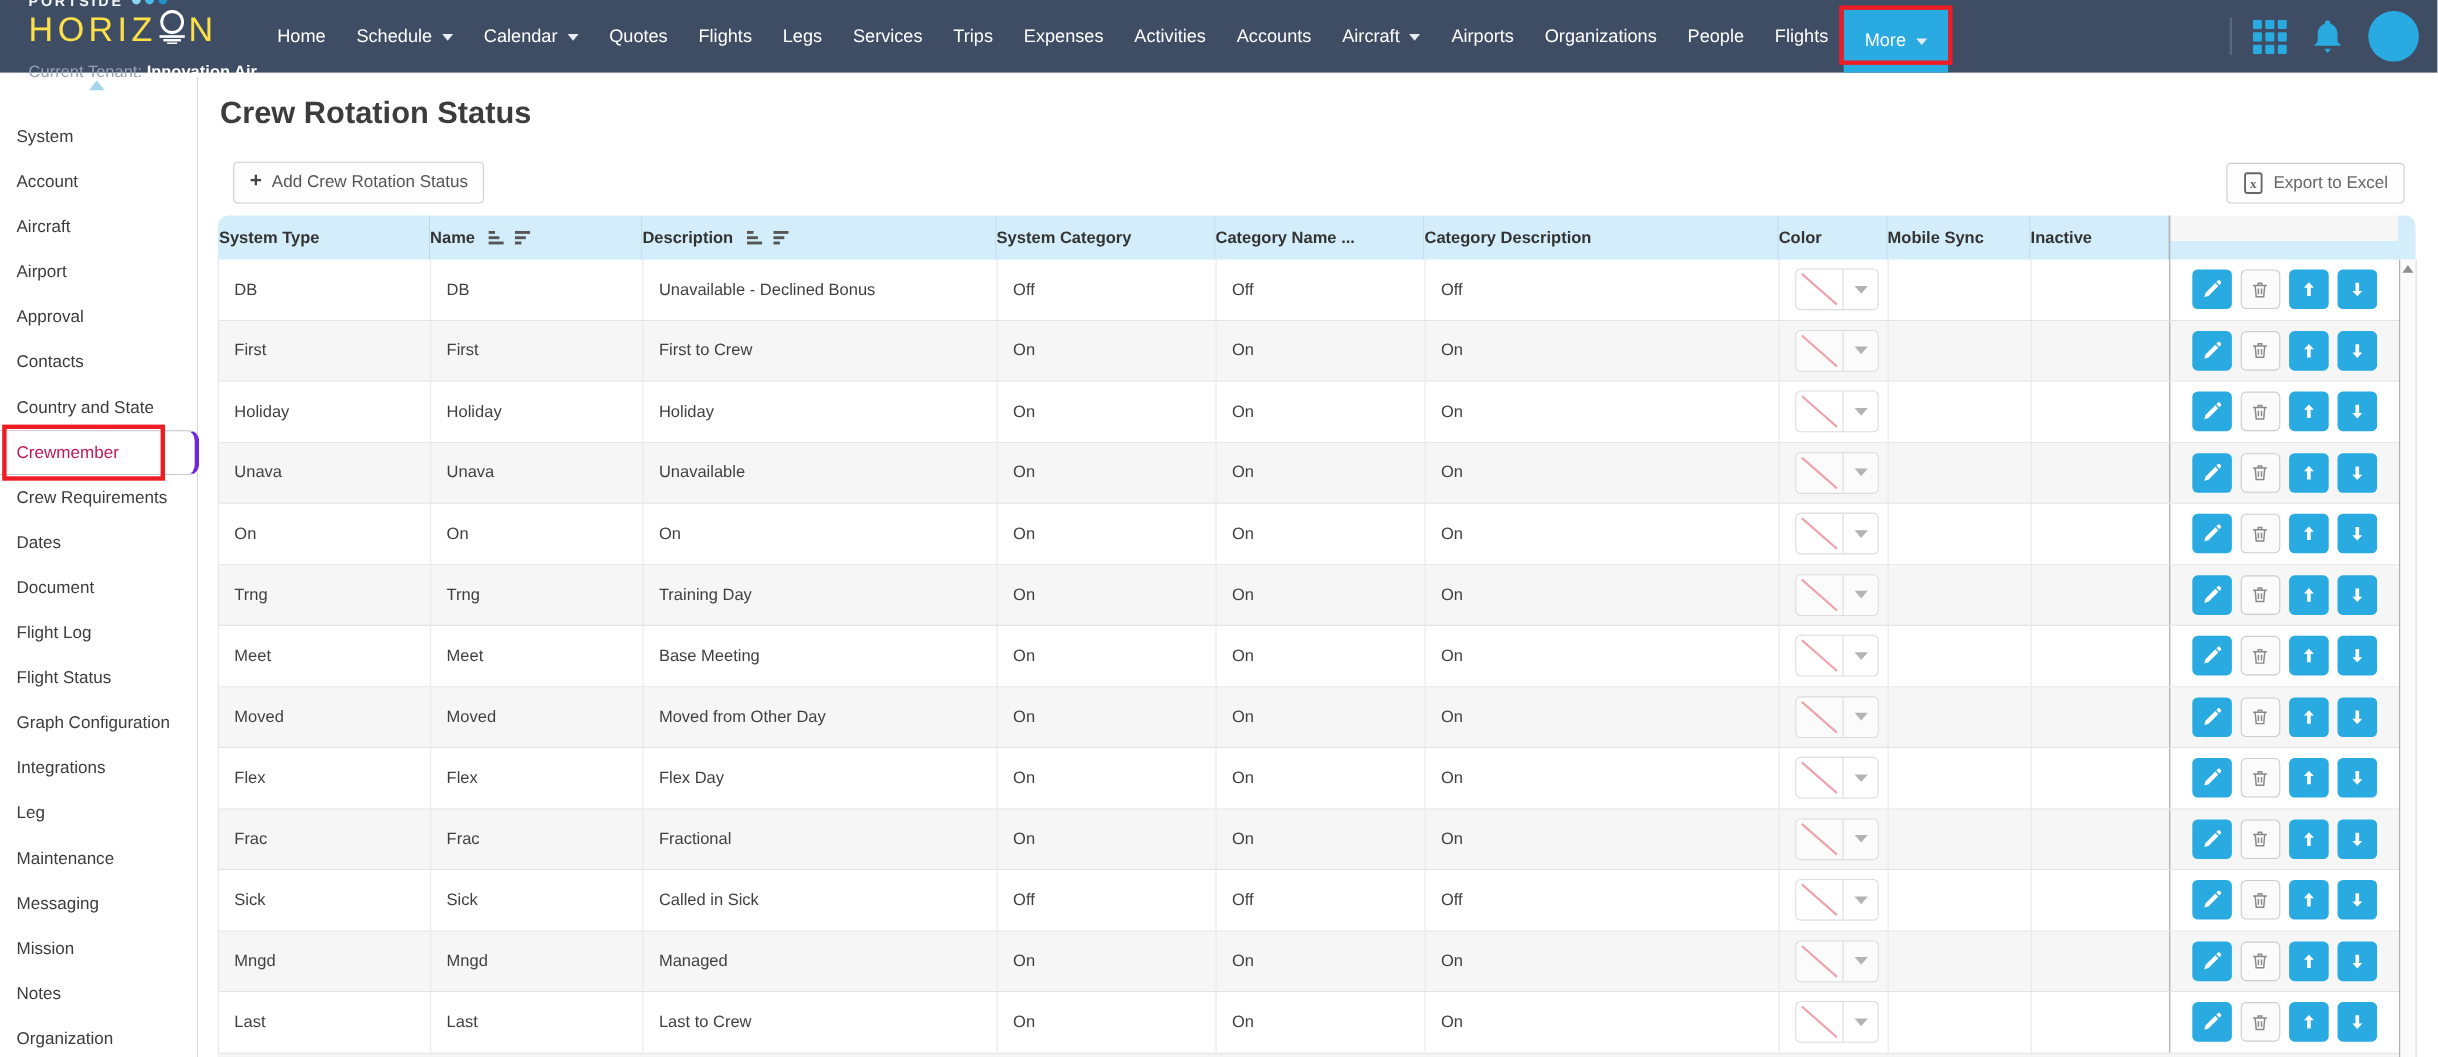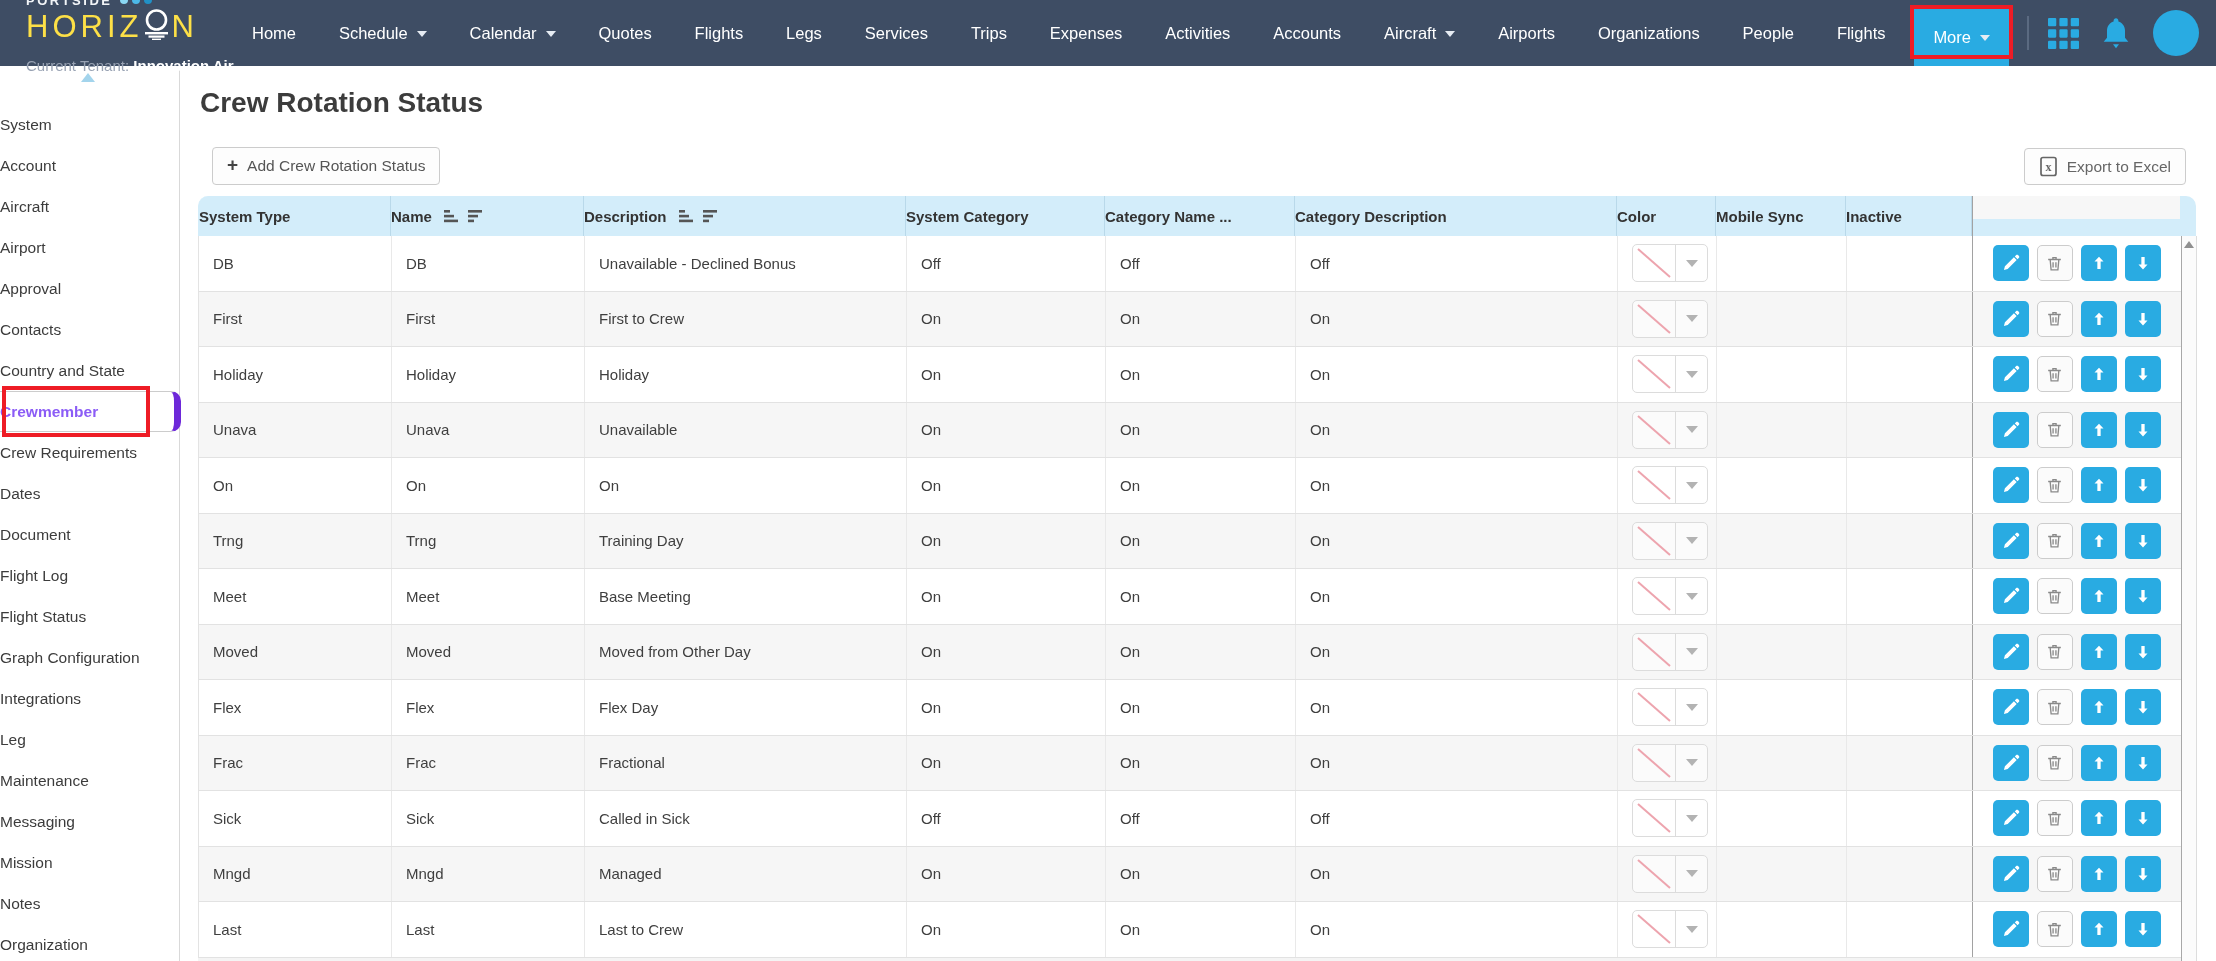--- a/index.html
+++ b/index.html
@@ -18,21 +18,21 @@
   .brand-dots i:nth-child(1){ background:#8ad8f4; }
   .brand-dots i:nth-child(2){ background:#4cb9e8; }
   .brand-dots i:nth-child(3){ background:#2191c6; }
   .brand-name { display:flex; align-items:center; font-size:31px; letter-spacing:4px;
     color:#fde047; line-height:1; margin-top:1px; font-weight:400; }
   .logo-o { display:inline-block; margin:0 1px; }
   .brand-tenant { font-size:15px; margin-top:12px; color:#98a2b3; white-space:nowrap; }
   .brand-tenant b { color:#fff; }
 
   #nav-menu { flex:1 1 auto; display:flex; align-items:center; height:66px;
-    justify-content:space-between; margin-right:18px; }
+    margin-right:18px; }
   .nav-item { display:flex; align-items:center; gap:9px; padding:0 14px; height:66px;
     font-size:16.5px; color:#fff; cursor:pointer; white-space:nowrap; }
   .nav-caret { width:0; height:0; border-left:5px solid transparent;
     border-right:5px solid transparent; border-top:6px solid #e6ecf3; margin-top:2px; }
   .nav-item.nav-more { position:relative; height:58px; align-self:flex-end;
     background:#29abe2; padding:0 19px; }
   .annot-box { position:absolute; border:4px solid #ee1c25; pointer-events:none; z-index:30; }
   .nav-more .annot-box { left:-4px; right:-4px; top:-3px; bottom:7px; }
 
   #nav-right { flex:0 0 auto; display:flex; align-items:center; gap:19px; padding-right:17px; }
@@ -41,24 +41,24 @@
   .avatar { width:46px; height:46px; border-radius:50%; background:#29abe2; }
 
   
   #sidebar { position:absolute; left:0; top:66px; width:180px; height:895px;
     background:#fff; border-right:1px solid #d9d9d9; z-index:10; }
   .side-scroll-up { position:absolute; left:81px; top:7px; width:0; height:0;
     border-left:7px solid transparent; border-right:7px solid transparent;
     border-bottom:9px solid #a3d4ec; cursor:pointer; }
   #side-items { position:absolute; left:0; top:38px; width:181px; }
   .side-item { position:relative; height:41px; display:flex; align-items:center;
-    font-size:15.5px; color:#3c3c3c; cursor:pointer; width:180px; }
-  .side-item.active { width:181px; background:#fff; color:#8b5cf6;
-    border:1px solid #ccc; border-left:none; border-right:7px solid #6d28d9;
-    border-radius:0 10px 10px 0;font-weight:bold; }
+    padding-left:15px; font-size:15.5px; color:#3c3c3c; cursor:pointer; width:180px; }
+  .side-item.active { width:181px; background:#fff; color:#be185d;
+    border:1px solid #ccc; border-left:none; border-right:4px solid #6d28d9;
+    border-radius:0 10px 10px 0; }
   .side-item.active .annot-box { left:2px; top:-6px; bottom:-6px; width:148px; }
 
   
   #content { position:absolute; left:180px; top:66px; width:2036px; height:895px; background:#fff; }
   #page-title { position:absolute; left:20px; top:21px; font-size:28px; font-weight:bold; color:#3c3c3c; }
   .btn { display:inline-flex; align-items:center; gap:9px; border:1px solid #ccc;
     border-radius:4px; background:#fdfdfd; color:#555; font-size:15.5px;
     font-family:"Liberation Sans",sans-serif; cursor:pointer; padding:0 14px; }
   #add-btn { position:absolute; left:32px; top:81px; height:38px; }
   #add-btn .plus { font-size:19px; font-weight:bold; color:#444; margin-top:-2px; }

